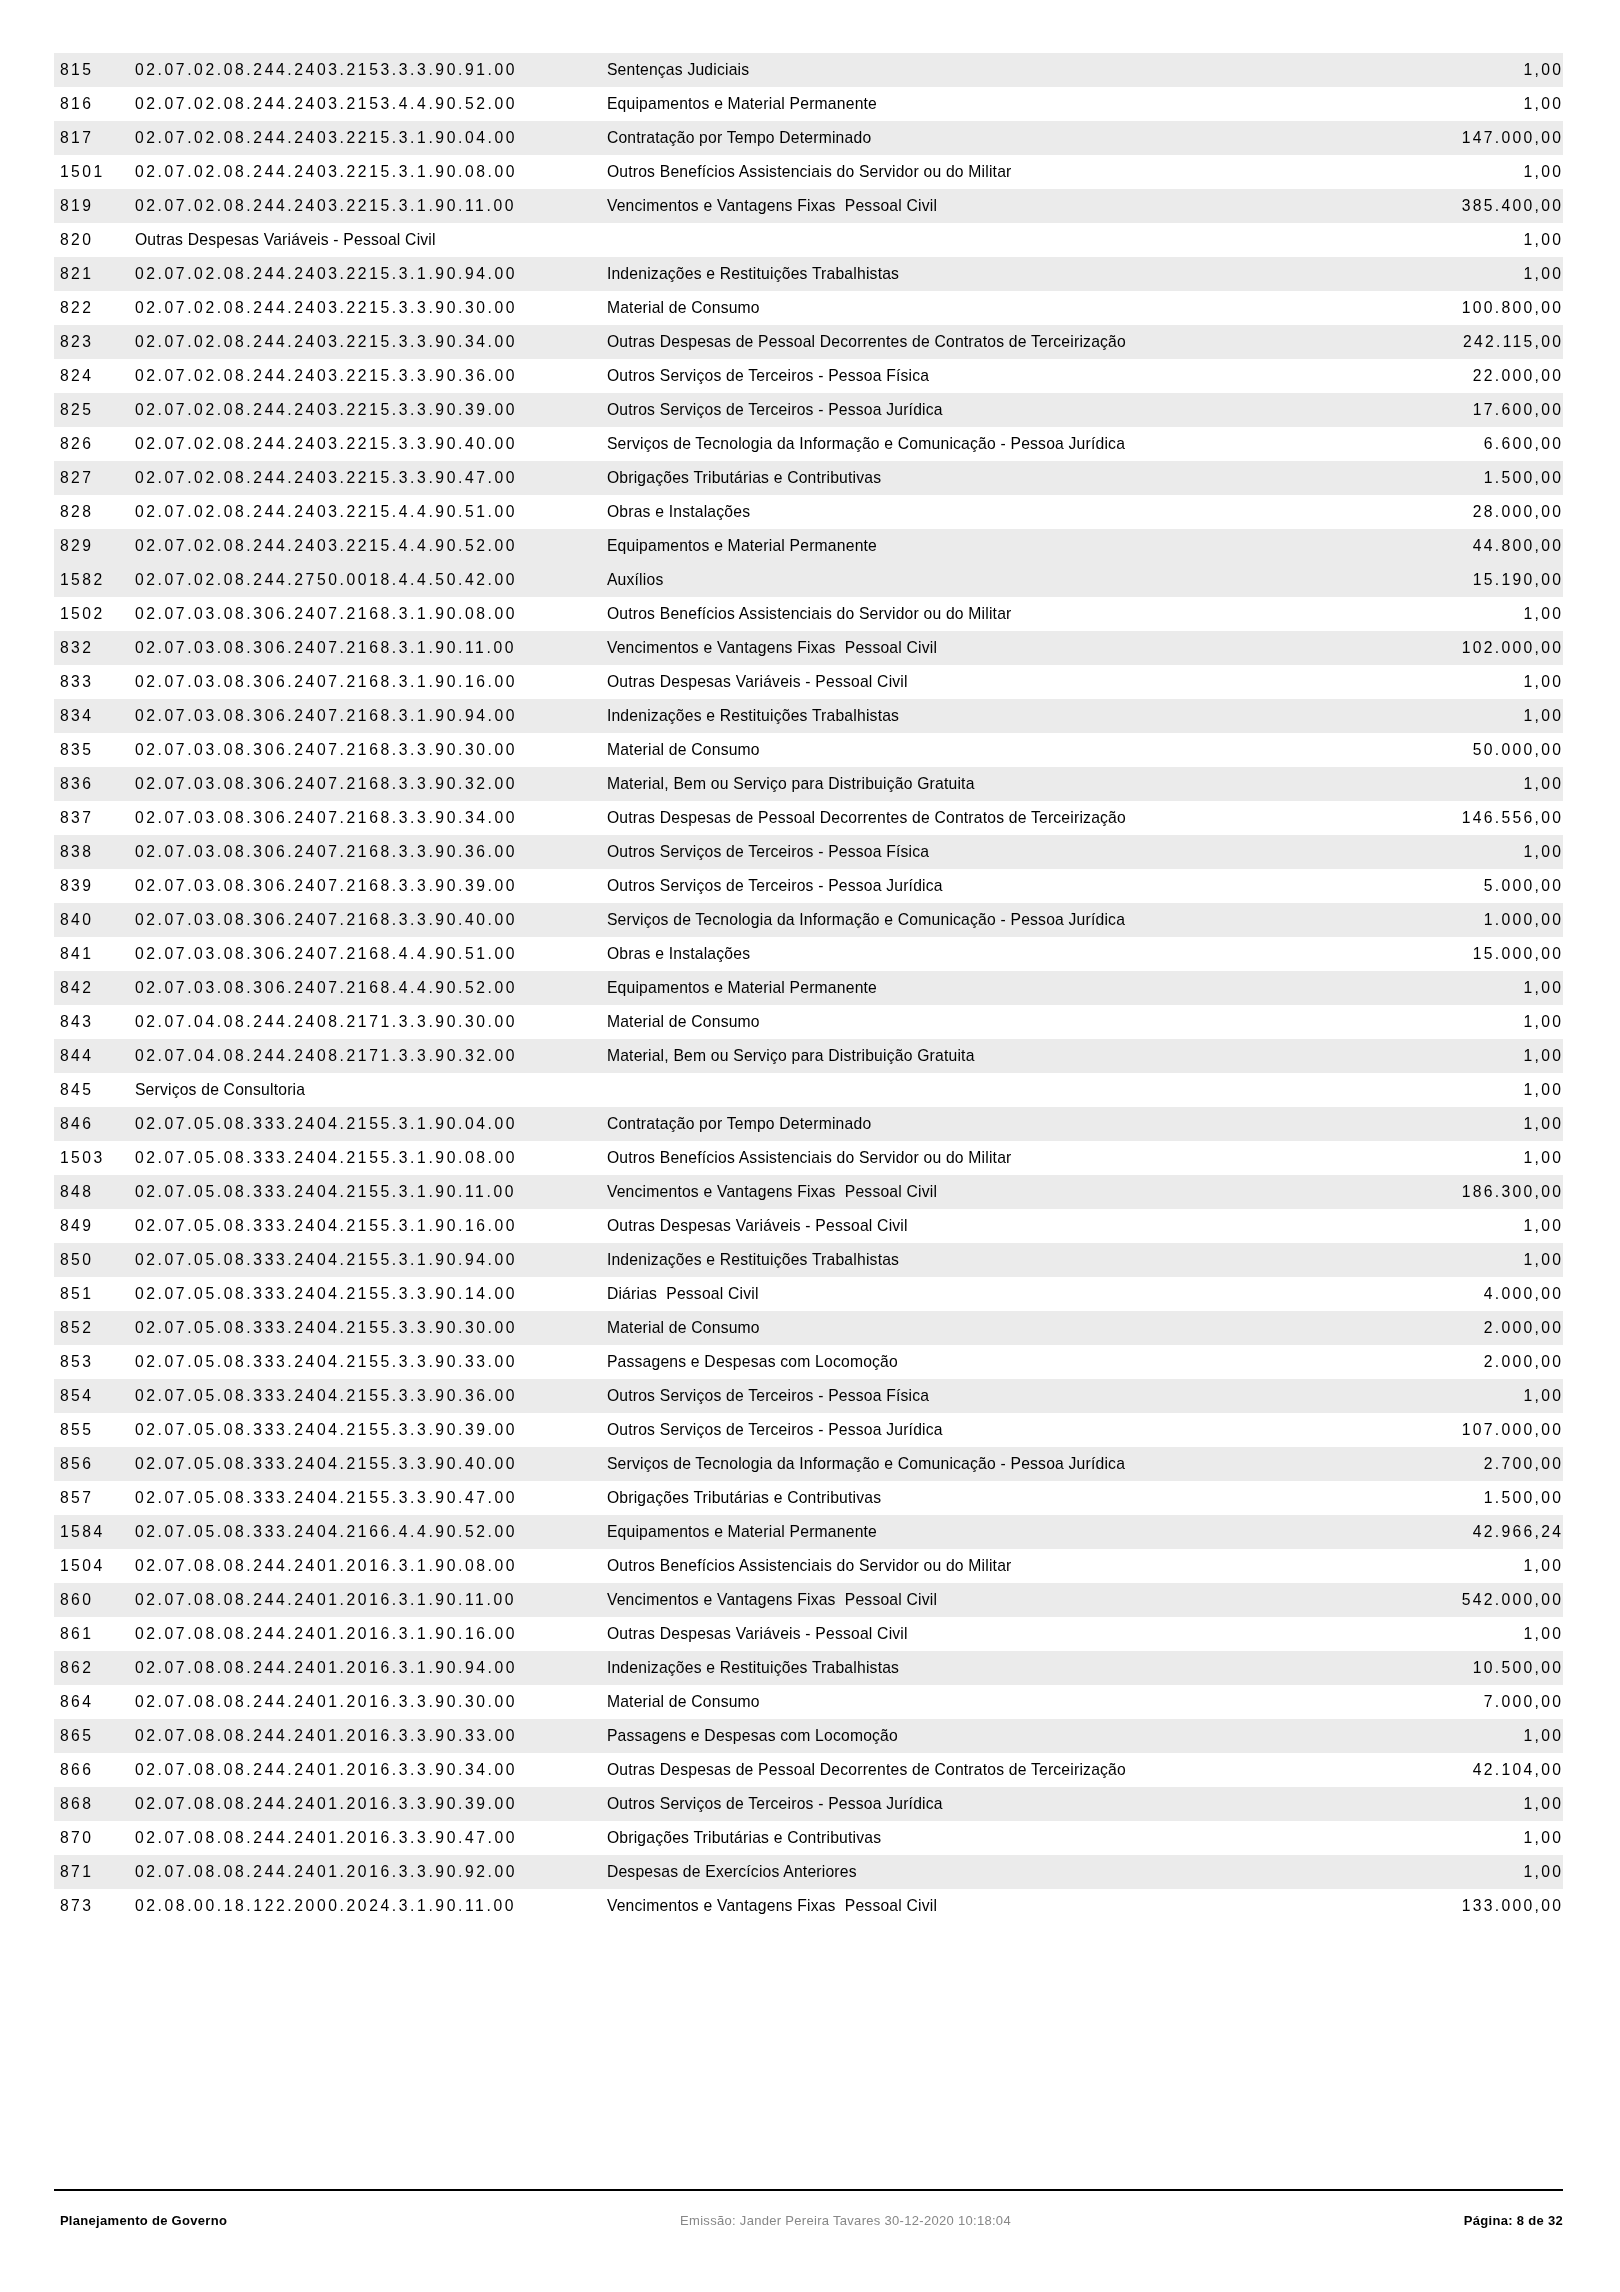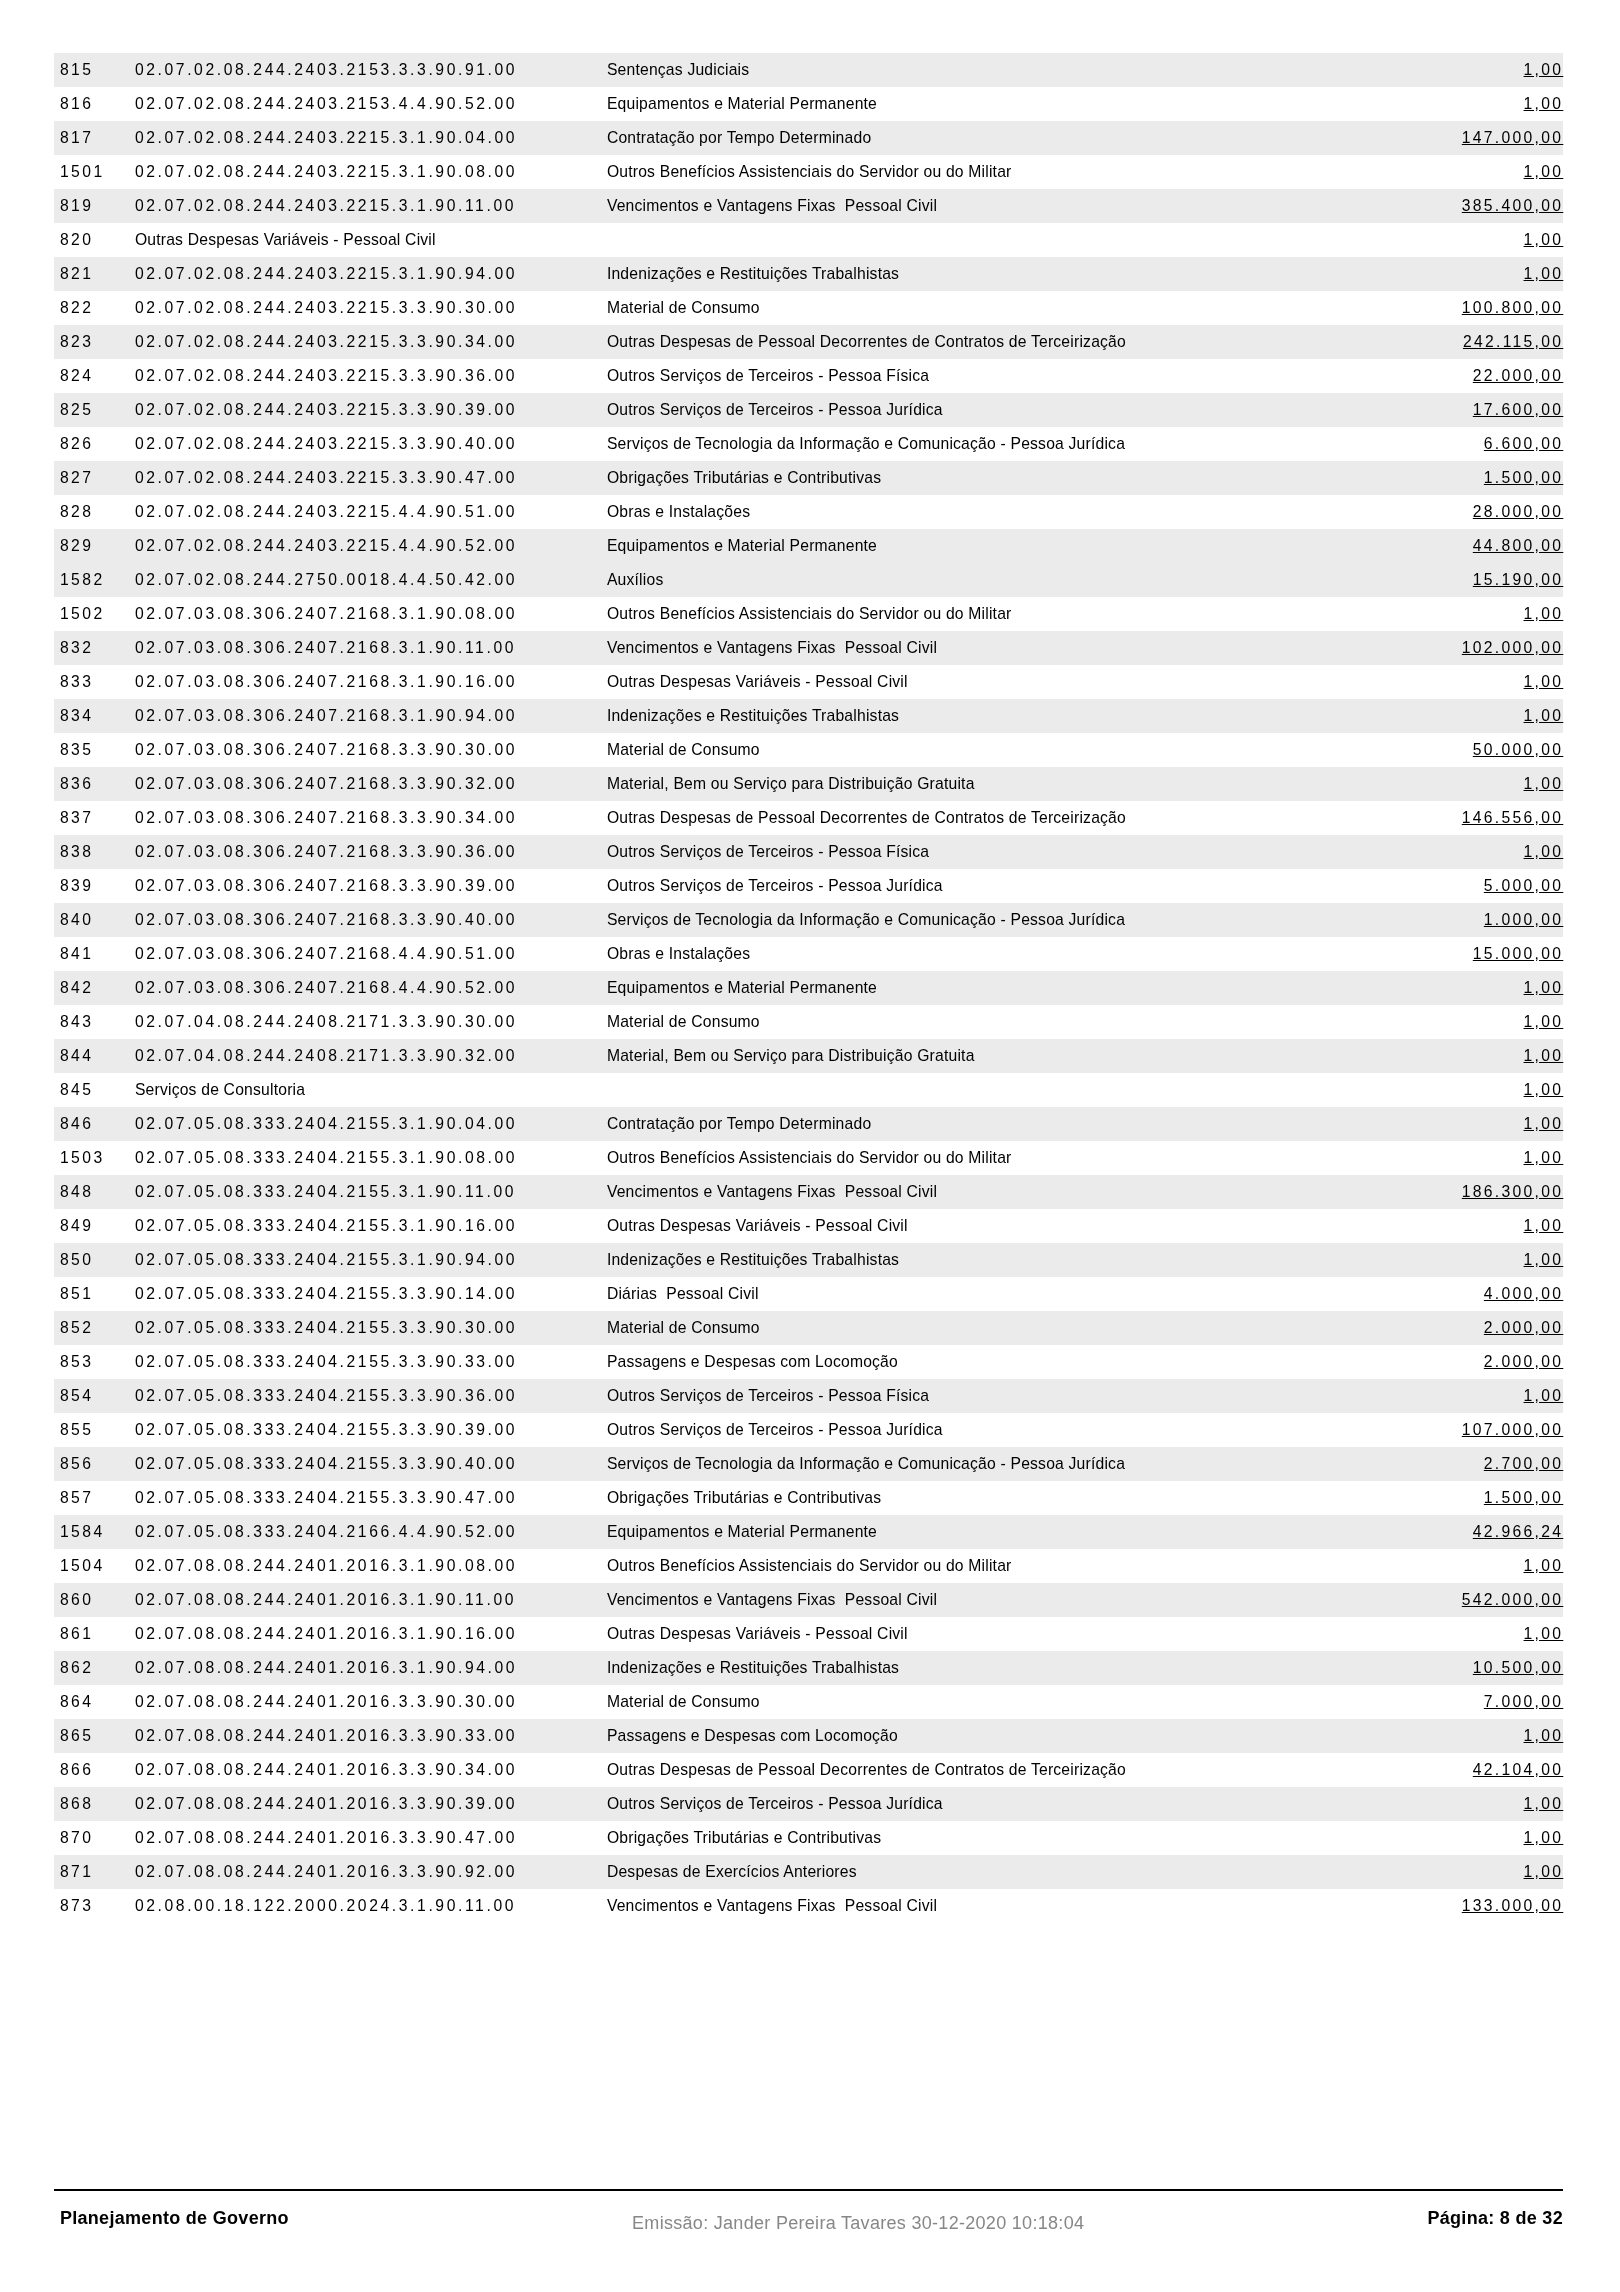--- a/index.html
+++ b/index.html
@@ -56,38 +56,37 @@
     letter-spacing: 0.2px;
     overflow: hidden;
   }
   .c-val {
     flex: 0 0 auto;
     text-align: right;
     letter-spacing: 2.3px;
     padding-right: 2px;
     margin-right: -2.3px;
     white-space: nowrap;
-    text-decoration: underline;
   }
   .footer-line {
     position: absolute;
     top: 2189px;
     left: 54px;
     width: 1509px;
     height: 0;
     border-top: 2.9px solid #000000;
   }
   .footer {
     position: absolute;
     top: 2202px;
     left: 54px;
     width: 1509px;
     display: flex;
-    align-items: center;
-    font-size: 18px;
+    align-items: flex-end;
+    font-size: 13px;
   }
   .footer-left {
     font-weight: bold;
     padding-left: 5.9px;
     flex: 0 0 auto;
     letter-spacing: 0.3px;
   }
   .footer-center {
     flex: 1 1 auto;
     text-align: center;

